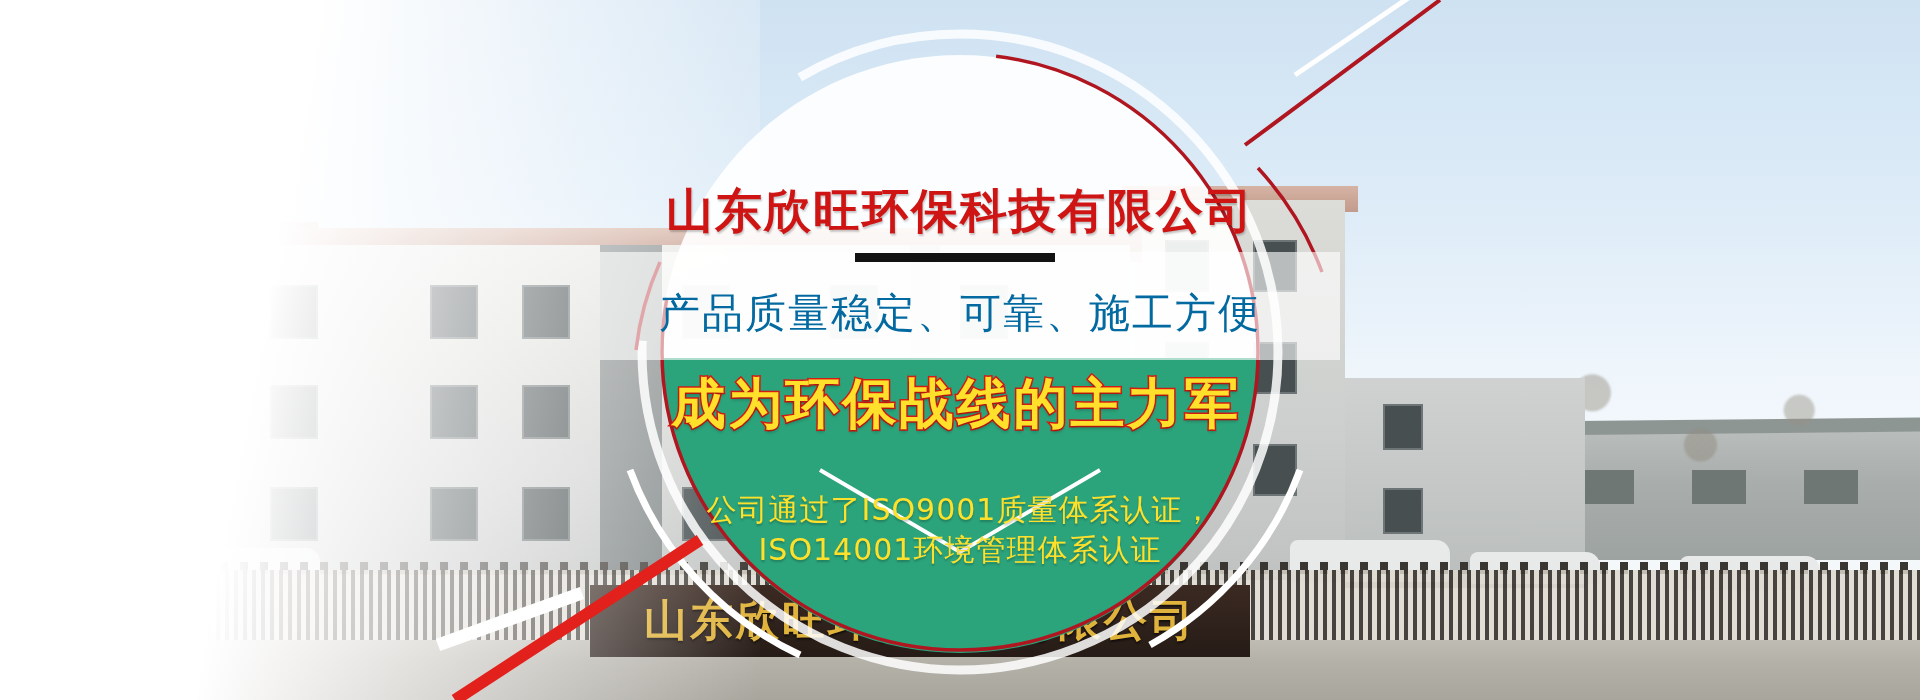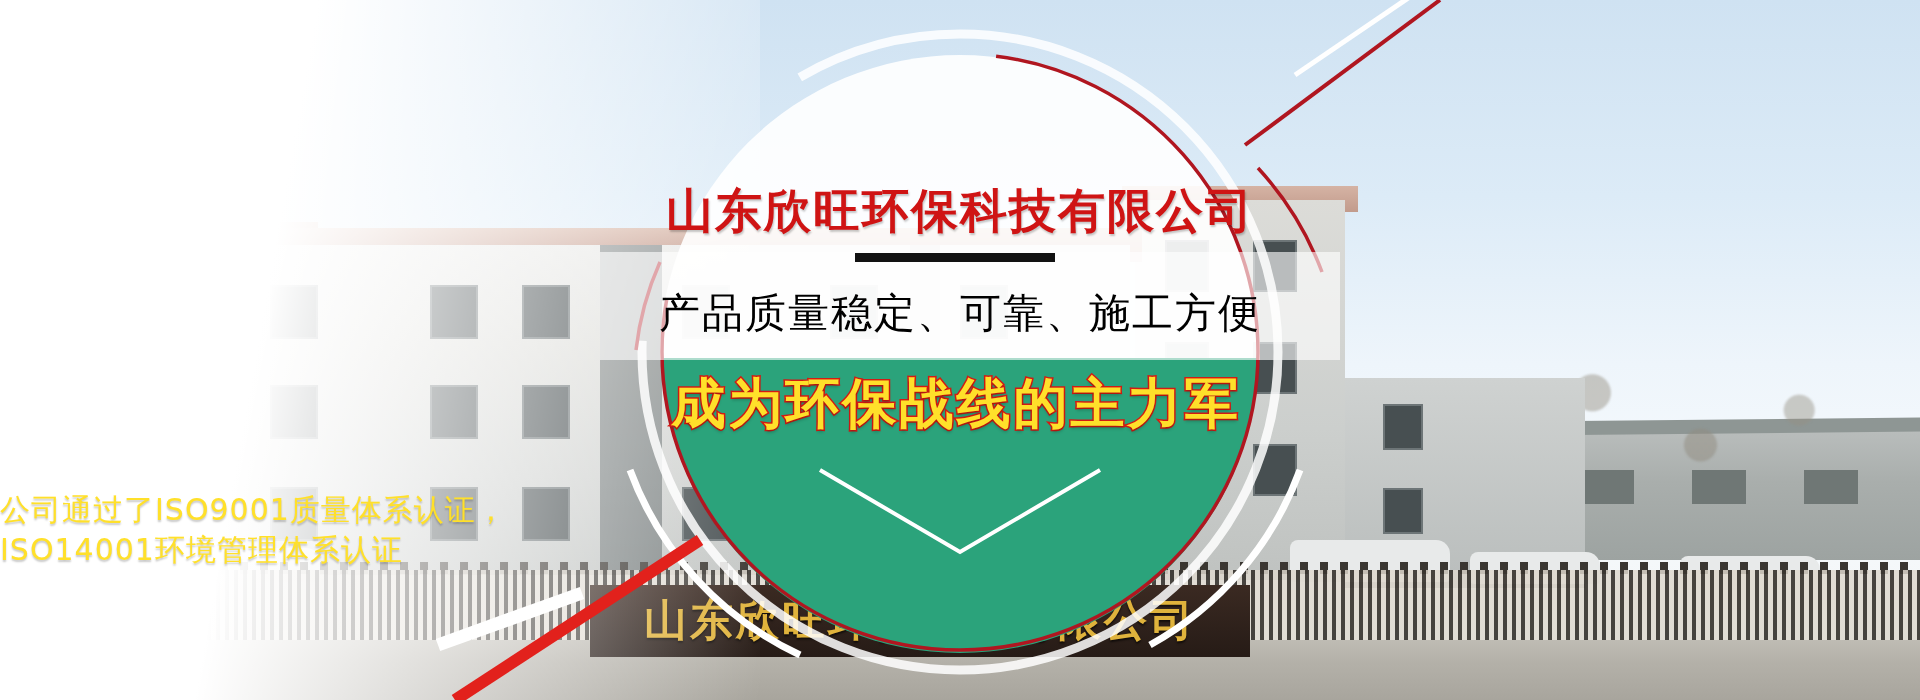--- a/index.html
+++ b/index.html
@@ -140,34 +140,34 @@
     position:absolute;left:0;top:180px;width:1920px;text-align:center;
     color:#cf1414;font-size:47px;font-weight:bold;letter-spacing:2px;
     text-shadow:1px 2px 2px rgba(0,0,0,.22);
     font-family:"DejaVu Sans","Liberation Sans",sans-serif;
   }
   .rule{
     position:absolute;left:855px;top:253px;width:200px;height:9px;background:#121212;
   }
   .subtitle{
     position:absolute;left:0;top:286px;width:1920px;text-align:center;
-    color:#000000;font-size:41px;letter-spacing:2px;
+    color:#0369a1;font-size:41px;letter-spacing:2px;
     font-family:"DejaVu Sans","Liberation Sans",sans-serif;
   }
   .headline{
     position:absolute;left:0;top:368px;width:1913px;text-align:center;
     font-size:54px;font-weight:bold;letter-spacing:3px;
     color:#FFE02A;
     font-family:"DejaVu Sans","Liberation Sans",sans-serif;
     -webkit-text-stroke:3px #D41A14;
     paint-order:stroke fill;
     text-shadow:0 3px 3px rgba(0,0,0,.18);
   }
   .cert{
-    position:absolute;left:0;top:490px;width:1920px;
+    position:absolute;left:0;top:490px;width:1920px;text-align:center;
     color:#FFE02A;font-size:30px;line-height:40px;letter-spacing:1px;
     font-family:"DejaVu Sans","Liberation Sans",sans-serif;
     text-shadow:0 2px 2px rgba(0,0,0,.22);
   }
 </style>
 </head>
 <body>
 
 <div class="stage">
 

